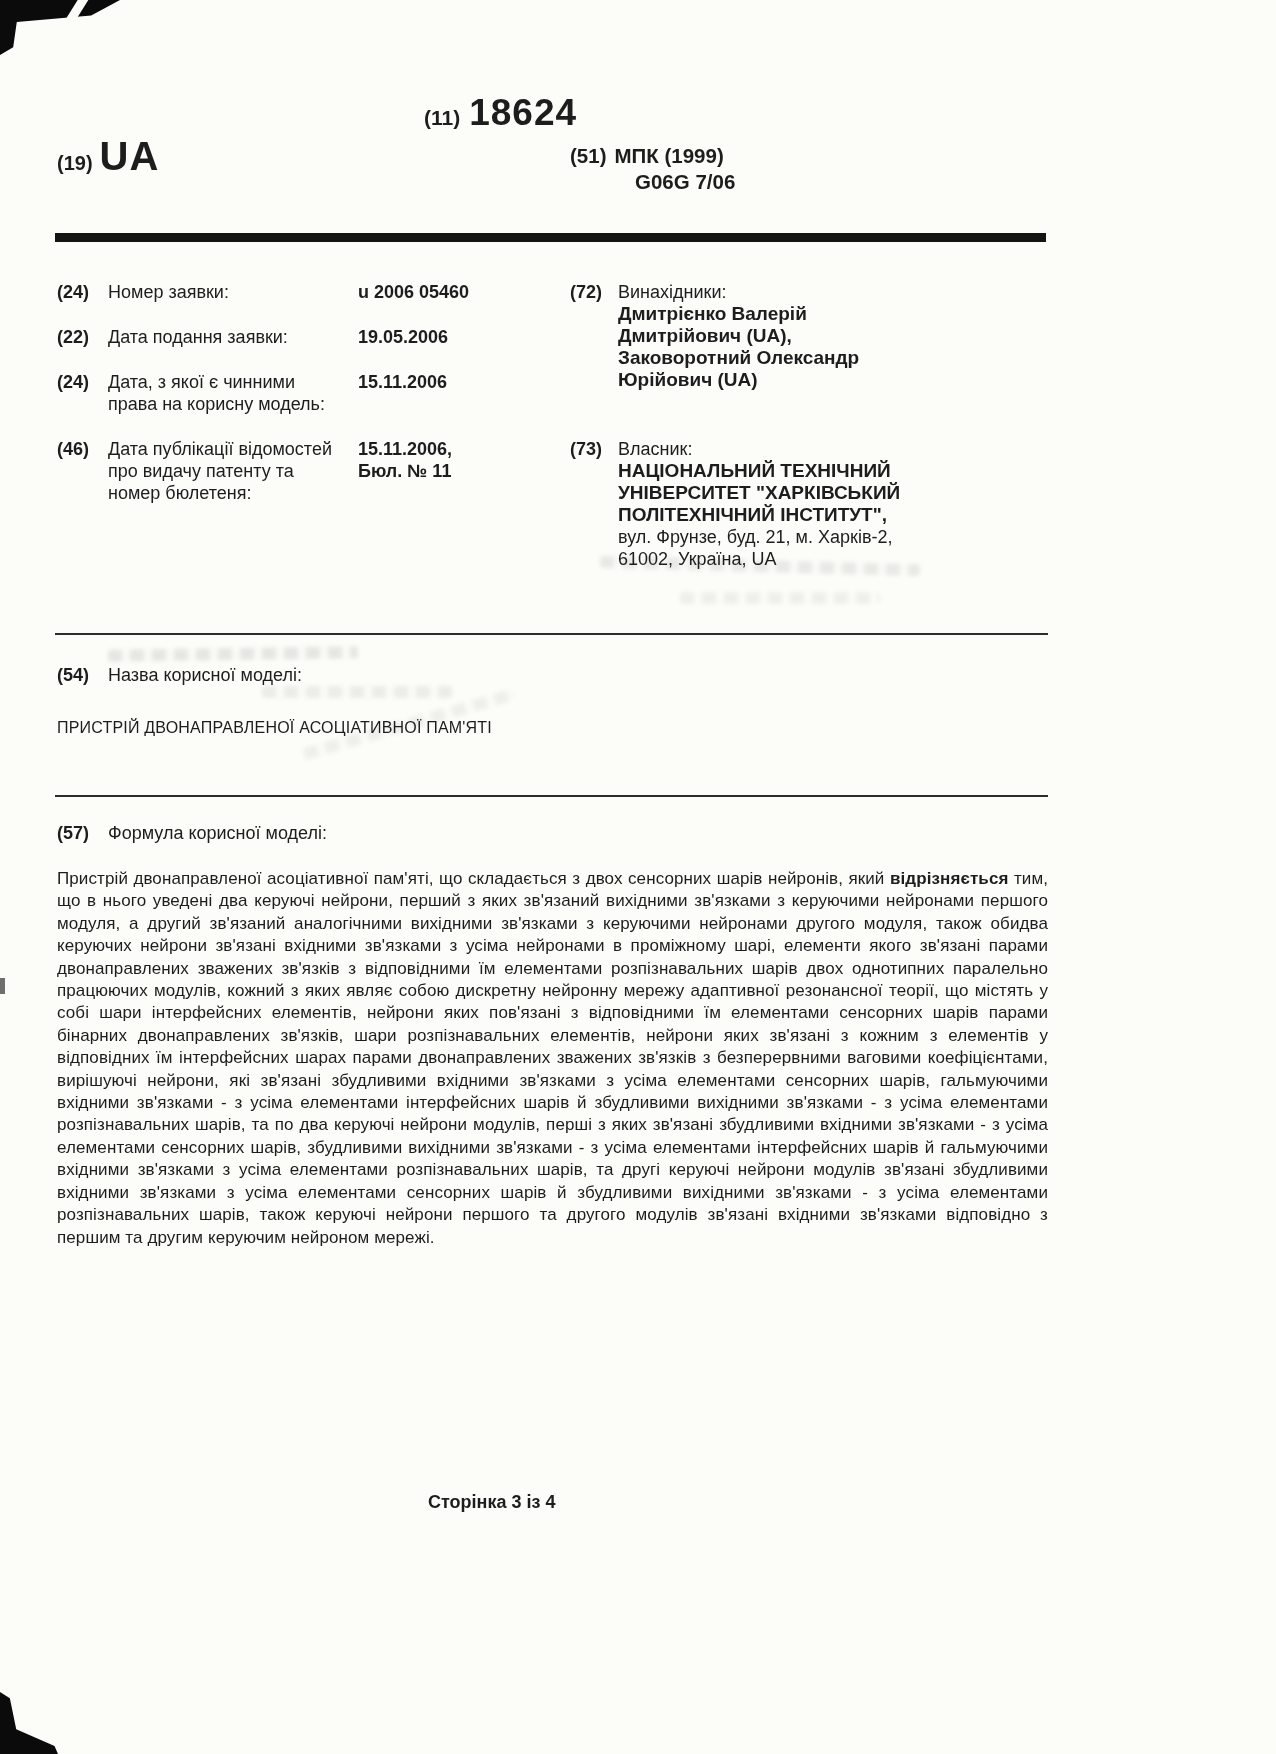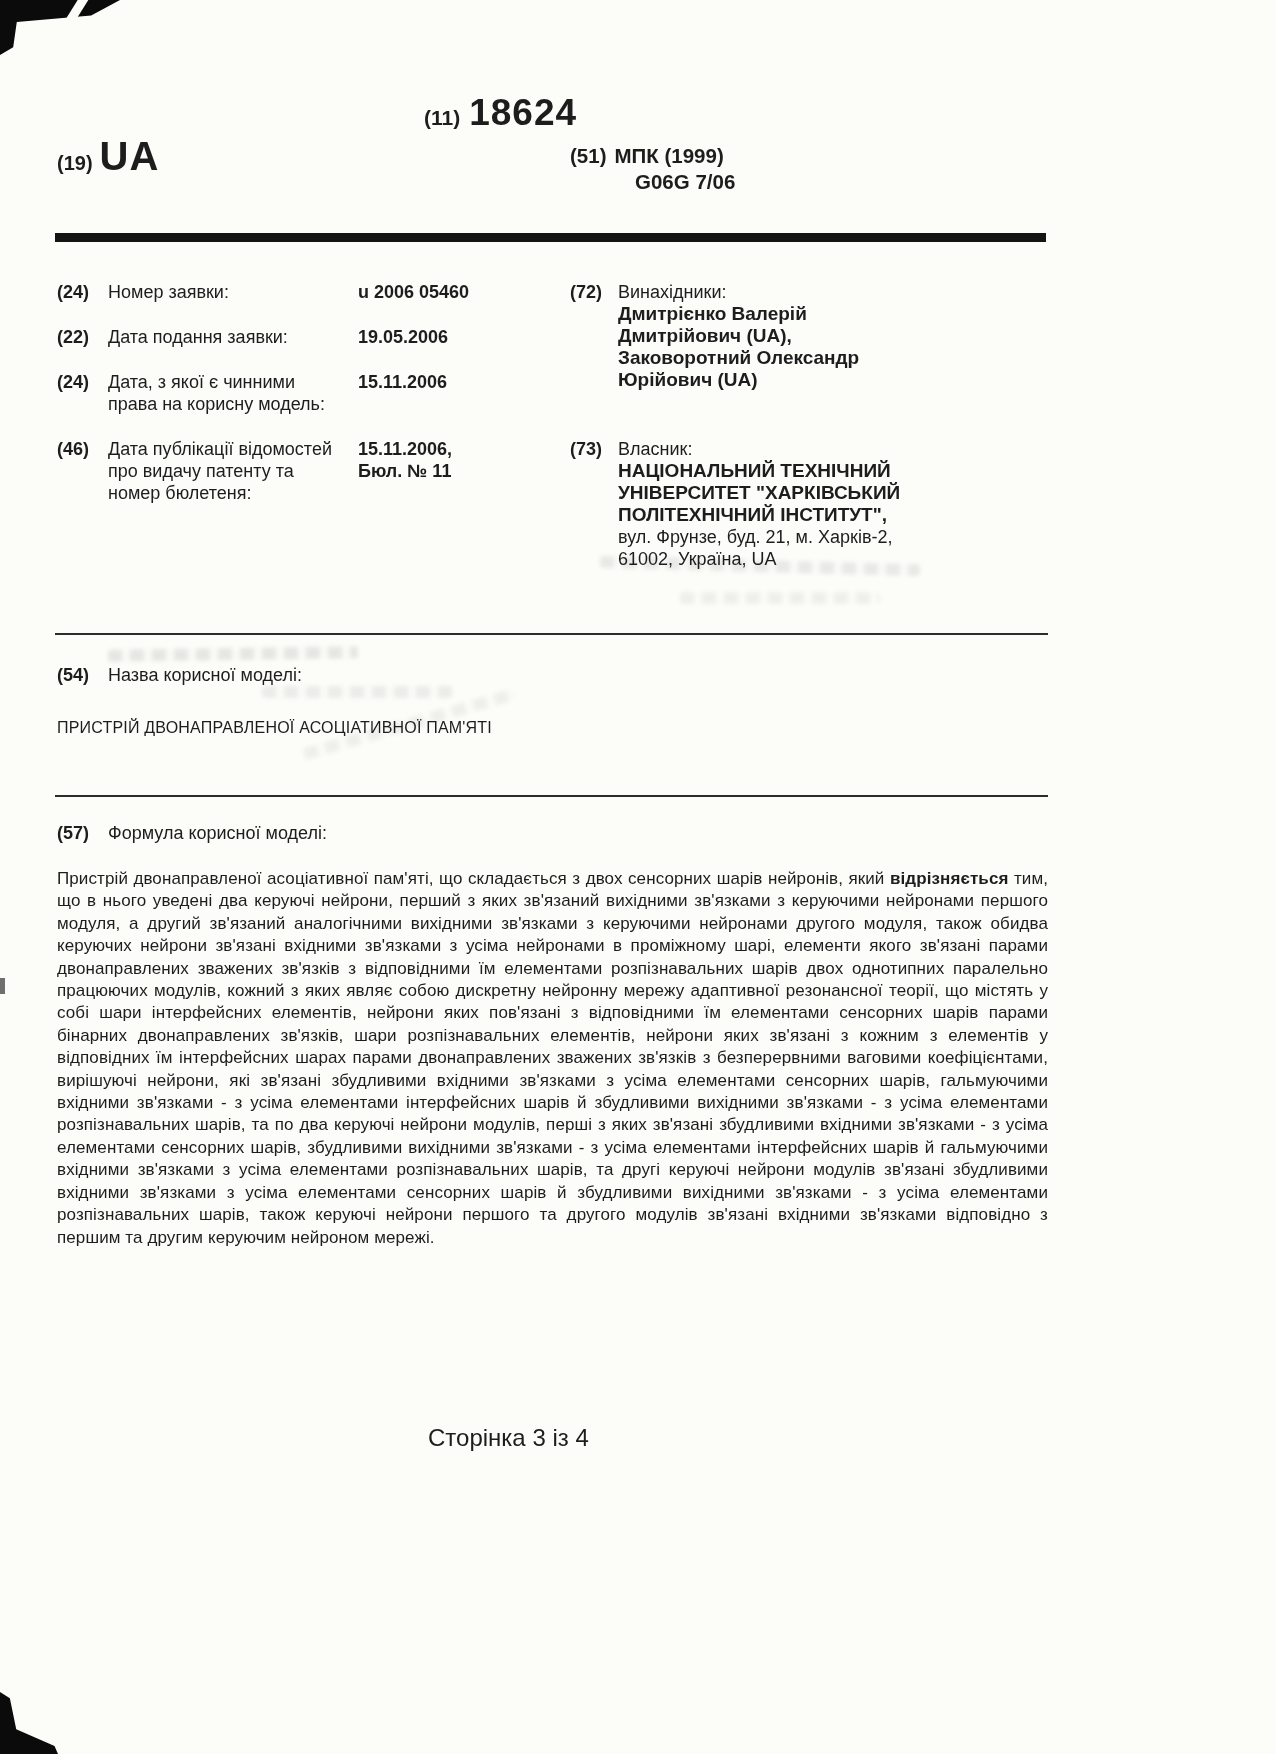--- a/index.html
+++ b/index.html
@@ -48,21 +48,21 @@
   .sec-head { left:57px; display:flex; font-size:18px; line-height:22px; }
   #s54 { top:664px; }
   #s57 { top:822px; }
   #title54 { left:57px; top:719px; font-size:16px; font-weight:normal; letter-spacing:0.2px; }
 
   
   #claim { left:57px; top:851px; width:991px; text-align:justify;
            font-size:17px; line-height:22.4px; letter-spacing:0.1px; }
 
   
-  #footer { left:428px; top:1424px; font-size:24px; }
+  #footer { left:428px; top:1492px; font-size:18px;font-weight:bold; }
 
   
   .art { background:#0b0b0b; }
   #art-tl { left:0; top:0; width:120px; height:55px;
             clip-path:polygon(0 0, 100% 0, 76% 28%, 14% 40%, 11% 86%, 0 100%); }
   #art-tl-slash { left:66px; top:-12px; width:9px; height:64px; background:#fcfcf9;
                   transform:rotate(32deg); }
   #art-bl { left:0; top:1692px; width:58px; height:62px;
             clip-path:polygon(0 0, 17% 10%, 28% 60%, 94% 87%, 100% 100%, 0 100%); }
   #art-dash { left:0; top:978px; width:5px; height:16px; background:#242424; opacity:.65; }

